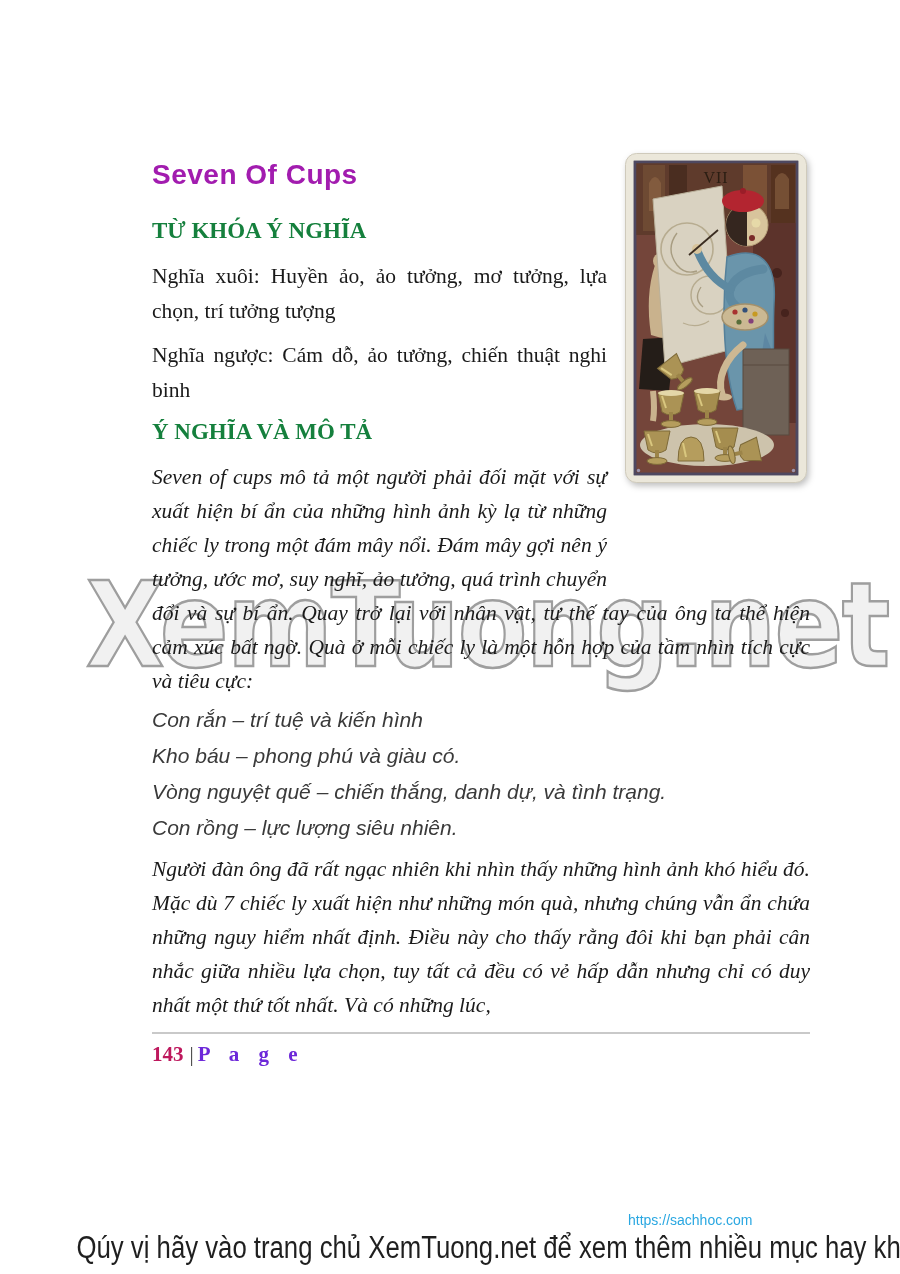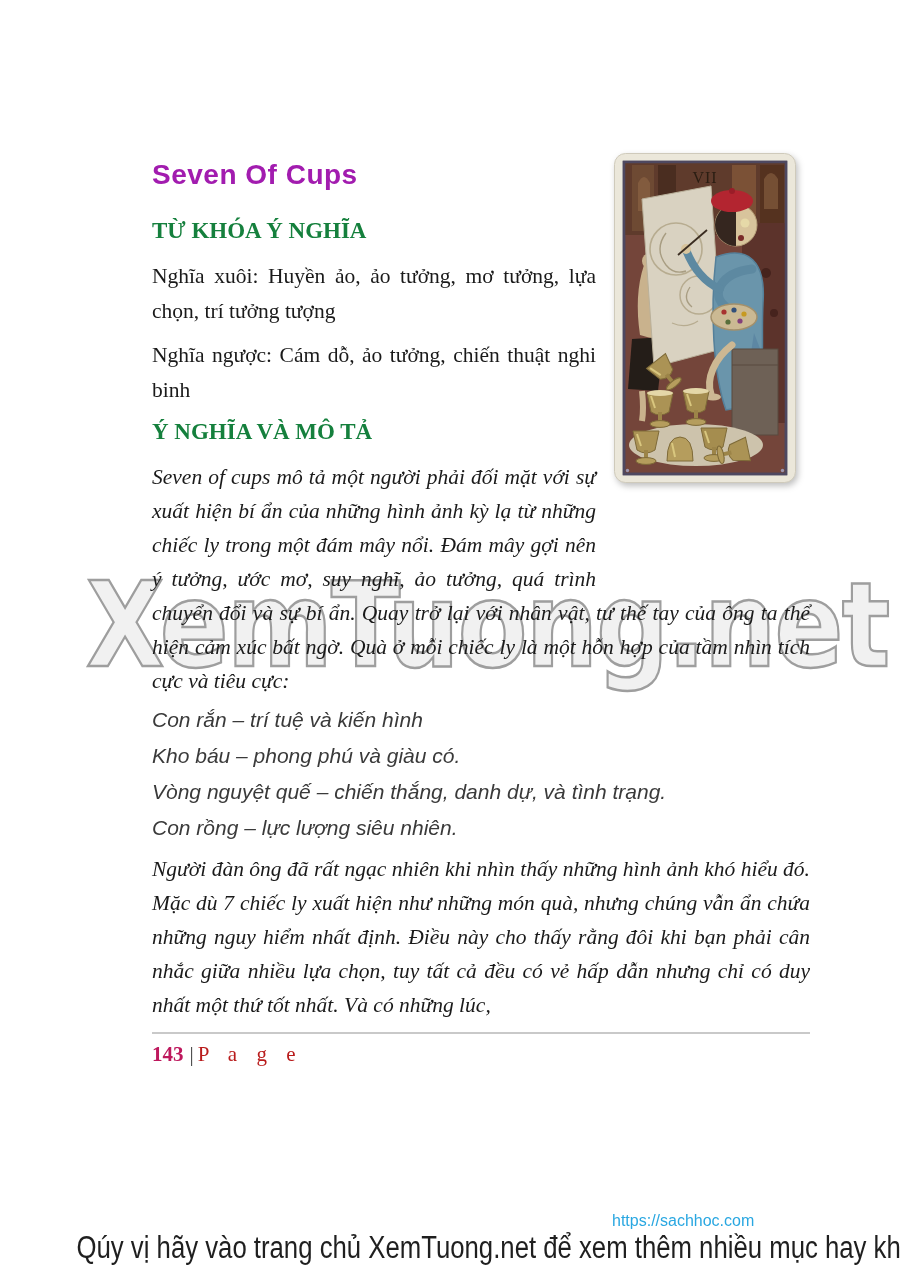--- a/index.html
+++ b/index.html
@@ -31,21 +31,21 @@
   }
 
   
   .content{
     position:relative;z-index:1;
     padding:150px 90px 0 152px;
   }
   .tarot-card{
     float:right;
     width:182px;height:422px;
-    margin:3px 14px 0 18px;
+    margin:3px 3px 0 18px;
     filter:drop-shadow(2px 3px 3px rgba(0,0,0,0.25));
   }
   h1.title{
     margin:8px 0 24px 0;
     font-family:"Liberation Sans", sans-serif;
     font-weight:bold;
     font-size:28px;line-height:34px;
     letter-spacing:0.5px;
     color:#a21caf;
   }
@@ -74,29 +74,29 @@
   p.last{margin-top:4px;}
 
   .pagefoot{
     margin-top:10px;
     border-top:2px solid #c9c9c9;
     padding-top:8px;
     font-size:21px;
   }
   .pagenum{font-weight:bold;color:#be185d;}
   .pagesep{color:#444;margin:0 4px 0 6px;}
-  .pagelabel{color:#b91c1c;letter-spacing:7px;}
+  .pagelabel{color:#6d28d9;letter-spacing:7px;font-weight:bold;}
 
   
   .sachhoc-link{
     position:absolute;
-    top:1212px;left:612px;
+    top:1212px;left:628px;
     z-index:2;
     font-family:"Liberation Sans", sans-serif;
-    font-size:16px;
+    font-size:14px;
     color:#29a7e1;
     text-decoration:none;
   }
   .promo{
     position:absolute;
     top:1230px;left:0;
     width:900px;
     z-index:2;
     text-align:center;
     font-family:"Liberation Sans", sans-serif;

